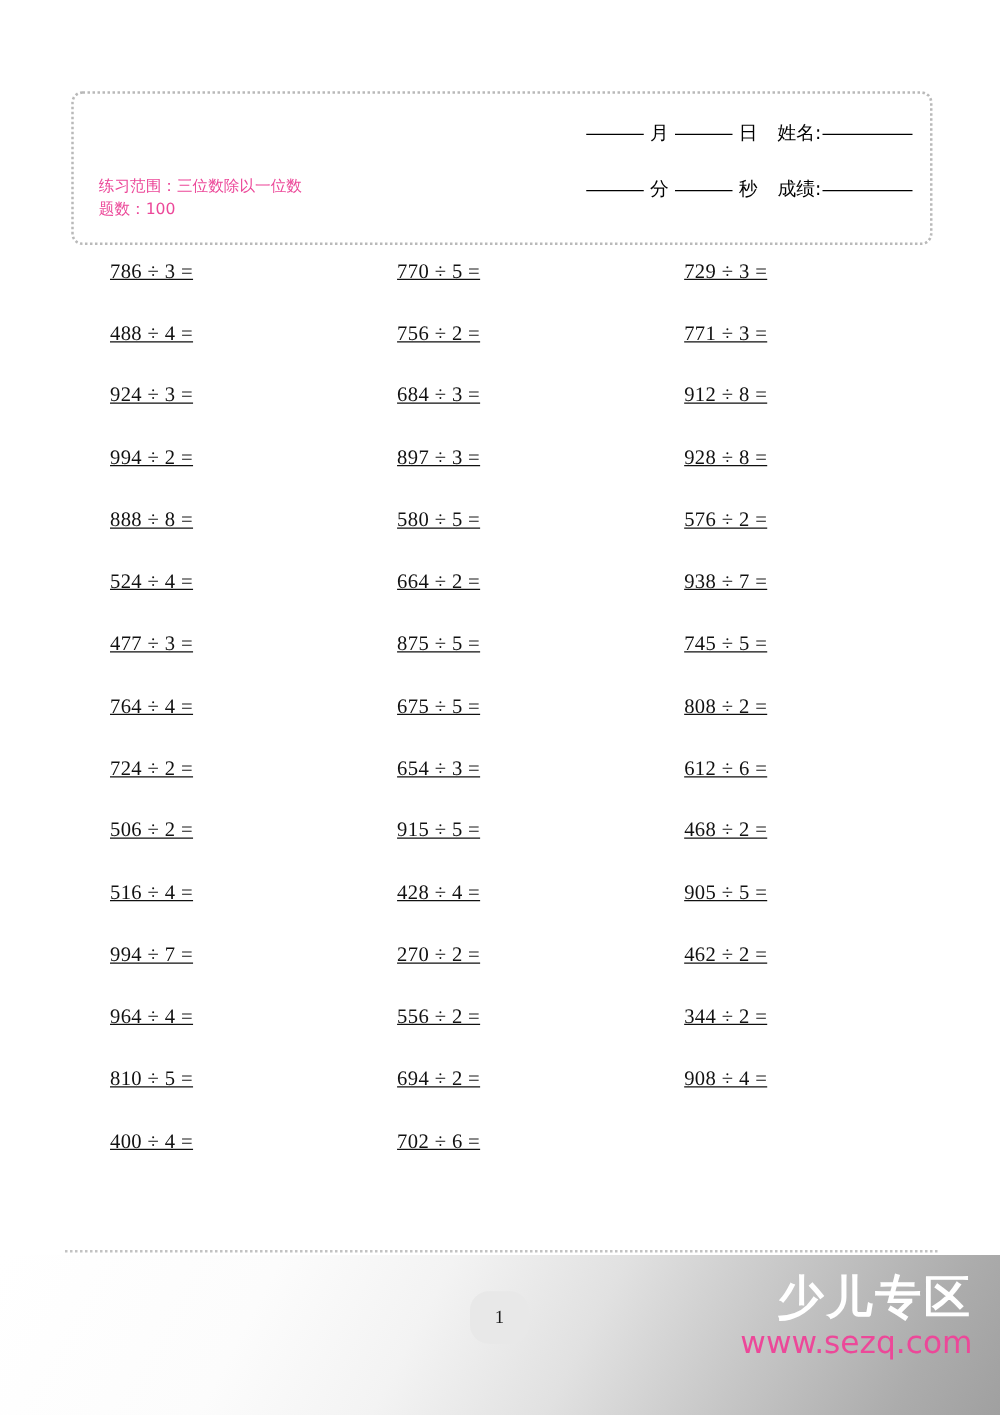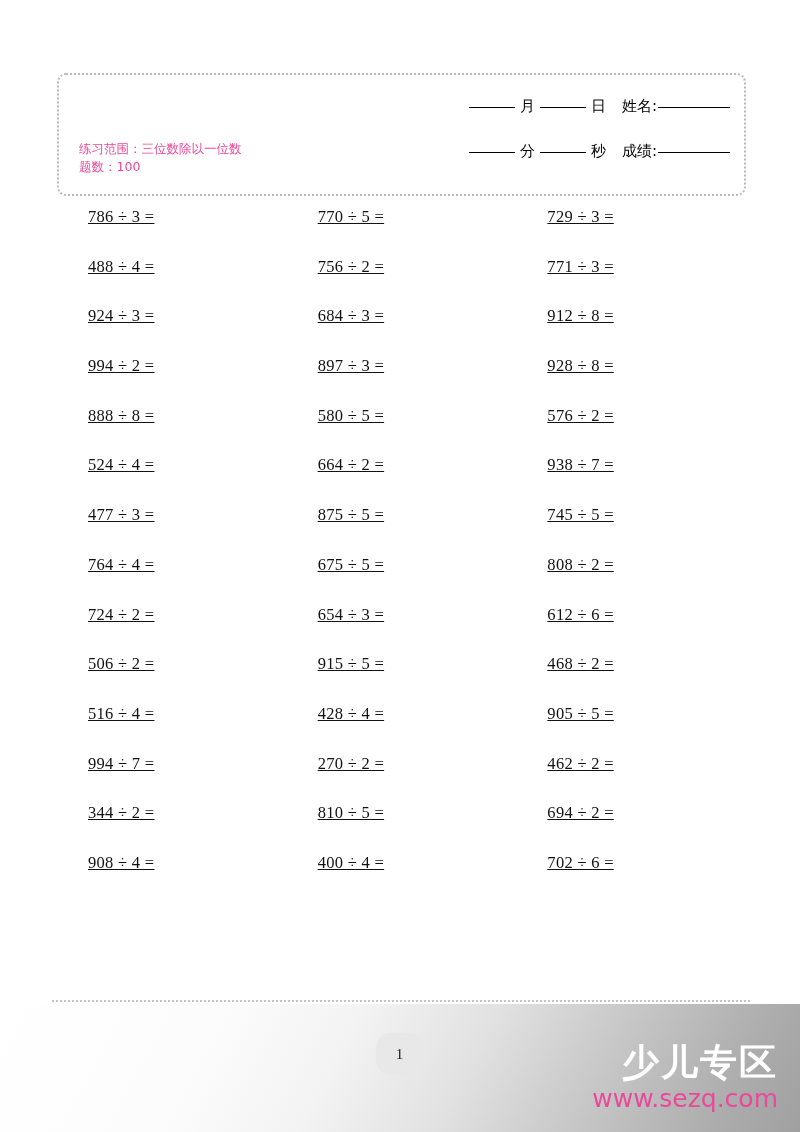--- a/index.html
+++ b/index.html
@@ -144,21 +144,21 @@
     justify-content: center;
     font-family: "Liberation Serif", "DejaVu Serif", serif;
     font-size: 15px;
     color: #1a1a1a;
   }
 
   
   .watermark {
     position: absolute;
     right: 22px;
-    top: 1042px;
+    top: 1017px;
     text-align: right;
     pointer-events: none;
   }
   .wm-cjk {
     font-family: "DejaVu Sans", "Liberation Sans", sans-serif;
     font-size: 37px;
     font-weight: bold;
     color: #ffffff;
     letter-spacing: 2px;
     line-height: 42px;
@@ -242,20 +242,22 @@
       <div class="problem">612 ÷ 6 =</div>
       <div class="problem">506 ÷ 2 =</div>
       <div class="problem">915 ÷ 5 =</div>
       <div class="problem">468 ÷ 2 =</div>
       <div class="problem">516 ÷ 4 =</div>
       <div class="problem">428 ÷ 4 =</div>
       <div class="problem">905 ÷ 5 =</div>
       <div class="problem">994 ÷ 7 =</div>
       <div class="problem">270 ÷ 2 =</div>
       <div class="problem">462 ÷ 2 =</div>
+      <div class="problem">964 ÷ 4 =</div>
+      <div class="problem">556 ÷ 2 =</div>
       <div class="problem">344 ÷ 2 =</div>
       <div class="problem">810 ÷ 5 =</div>
       <div class="problem">694 ÷ 2 =</div>
       <div class="problem">908 ÷ 4 =</div>
       <div class="problem">400 ÷ 4 =</div>
       <div class="problem">702 ÷ 6 =</div>
     </div>
 
   <div class="separator"></div>
 

